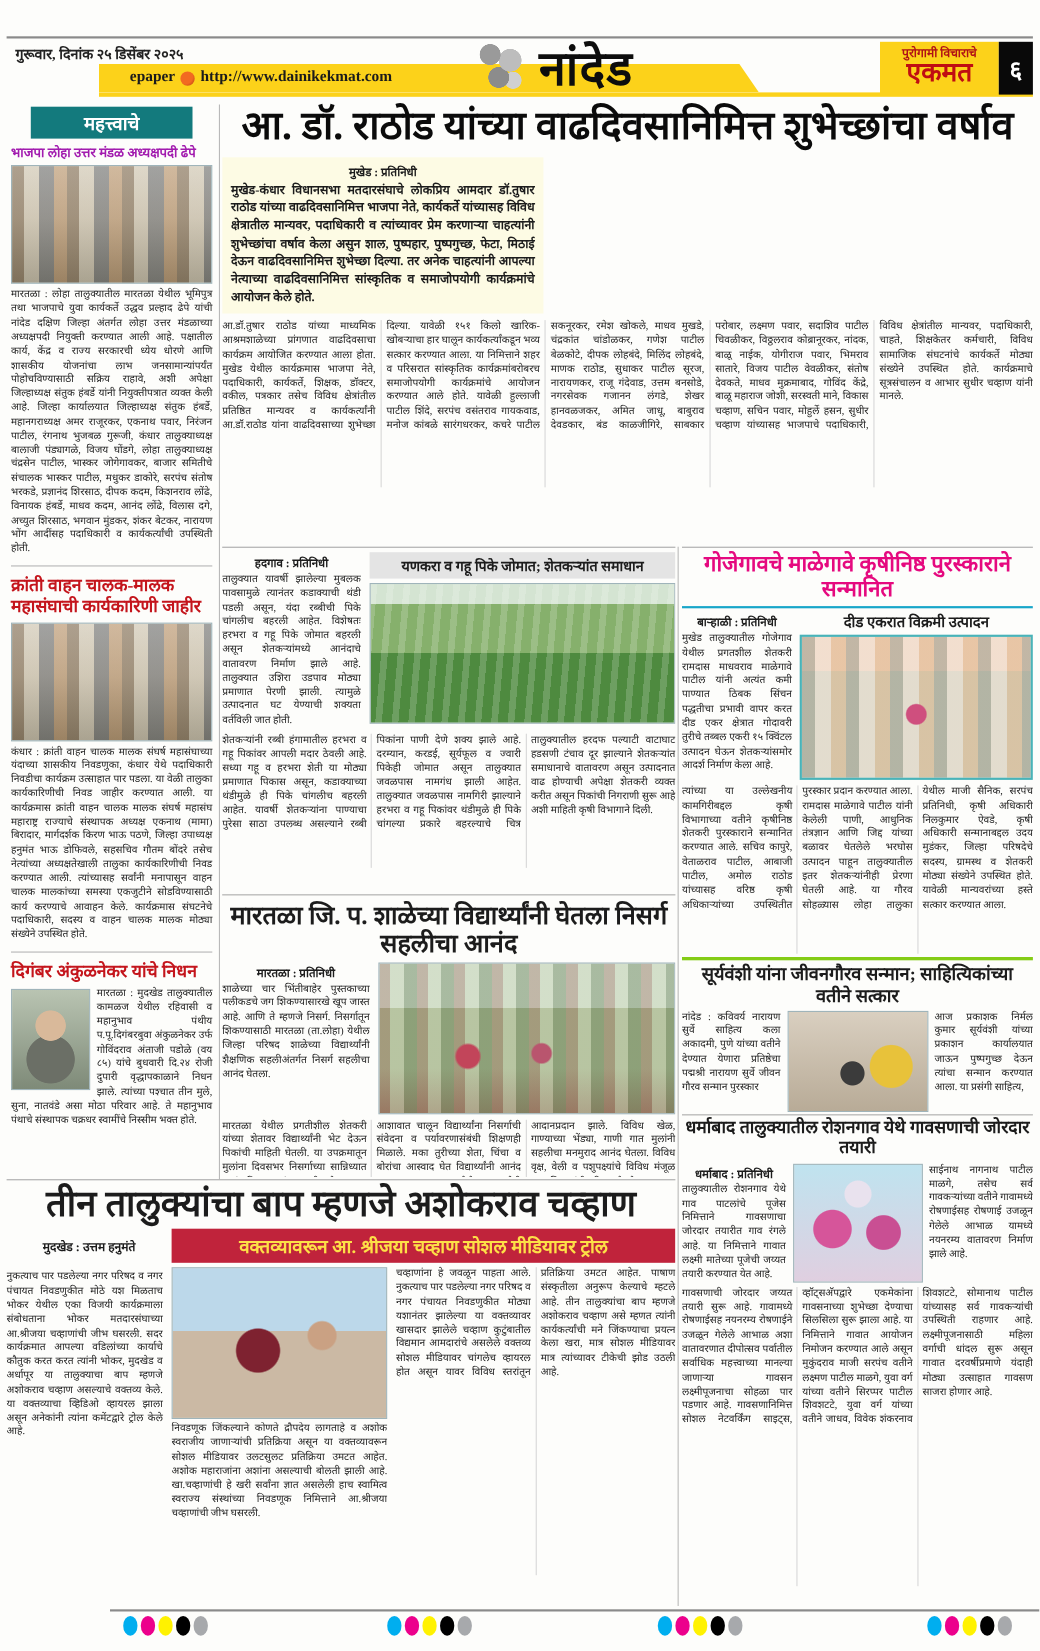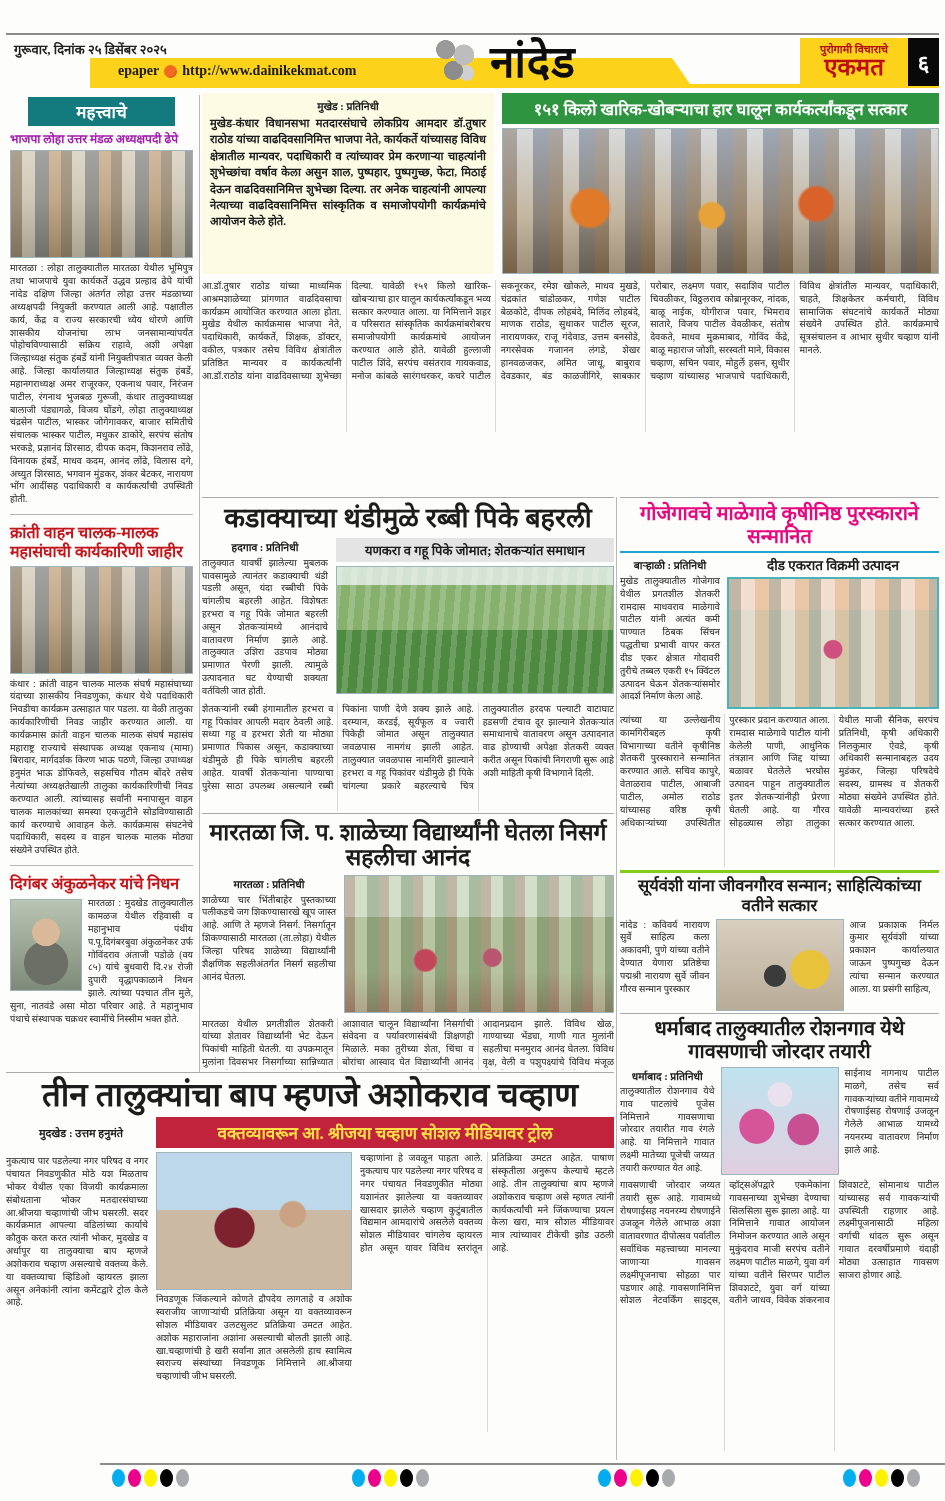--- a/index.html
+++ b/index.html
@@ -109,21 +109,21 @@
   
   #surya{left:620px;top:870px;width:319px;height:141px;border-top:3px solid #84cc16;padding-top:3px;}
   .hl-md{font-size:16.5px;font-weight:bold;text-align:center;line-height:1.2;margin:0 0 3px 0;}
   .surya-row{display:flex;gap:6px;}
   .surya-row .bodytxt{flex:1;margin:0;}
   .ph-surya{width:128px;height:92px;background-image:
       radial-gradient(circle at 74% 55%,#e8c23a 0 18%,transparent 19%),
       radial-gradient(circle at 46% 62%,#3b3b3b 0 12%,transparent 13%),
       linear-gradient(180deg,#d9cfc0,#b8ab97);}
   #dharma{left:620px;top:1013px;width:319px;height:448px;border-top:1px solid #aaa;padding-top:3px;}
-  .hl-lg2{font-size:20px;font-weight:bold;text-align:center;line-height:1.15;margin:0 0 4px 0;}
+  .hl-lg2{font-size:16px;font-weight:bold;text-align:center;line-height:1.15;margin:0 0 4px 0;}
   .dharma-row{display:flex;gap:6px;margin-bottom:4px;}
   .dharma-row .bodytxt{flex:1;margin:0;}
   .ph-gavsan{width:118px;height:108px;background-image:
       radial-gradient(circle at 30% 55%,#d6559a 0 17%,transparent 18%),
       radial-gradient(circle at 70% 58%,#c94f93 0 15%,transparent 16%),
       radial-gradient(circle at 50% 25%,#e9e2ee 0 12%,transparent 13%),
       linear-gradient(180deg,#bfe3ef,#e0cfe0);}
   
   #ashok{left:6px;top:1072px;width:608px;height:389px;border-top:1px solid #aaa;padding-top:4px;}
   .hl-xxl{font-size:33px;font-weight:bold;text-align:center;line-height:1.1;margin:0 0 4px 0;}
@@ -186,35 +186,31 @@
 
   <hr class="sb-sep">
   <h3 class="sb-hl-red">दिगंबर अंकुळनेकर यांचे निधन</h3>
   <div>
     <div class="photo portrait"></div>
     <p class="bodytxt">मारतळा : मुदखेड तालुक्यातील कामळज येथील रहिवासी व महानुभाव पंथीय प.पू.दिगंबरबुवा अंकुळनेकर उर्फ गोविंदराव अंताजी पडोळे (वय ८५) यांचे बुधवारी दि.२४ रोजी दुपारी वृद्धापकाळाने निधन झाले. त्यांच्या पश्चात तीन मुले, सुना, नातवंडे असा मोठा परिवार आहे. ते महानुभाव पंथाचे संस्थापक चक्रधर स्वामींचे निस्सीम भक्त होते.</p>
   </div>
 </aside>
 
 <section class="art" id="lead">
+  <h1 class="hl-xl">आ. डॉ. राठोड यांच्या वाढदिवसानिमित्त शुभेच्छांचा वर्षाव</h1>
   <div class="lead-row">
     <div class="introbox">
       <div class="byline">मुखेड : प्रतिनिधी</div>
       <p class="intro">मुखेड-कंधार विधानसभा मतदारसंघाचे लोकप्रिय आमदार डॉ.तुषार राठोड यांच्या वाढदिवसानिमित्त भाजपा नेते, कार्यकर्ते यांच्यासह विविध क्षेत्रातील मान्यवर, पदाधिकारी व त्यांच्यावर प्रेम करणाऱ्या चाहत्यांनी शुभेच्छांचा वर्षाव केला असुन शाल, पुष्पहार, पुष्पगुच्छ, फेटा, मिठाई देऊन वाढदिवसानिमित्त शुभेच्छा दिल्या. तर अनेक चाहत्यांनी आपल्या नेत्याच्या वाढदिवसानिमित्त सांस्कृतिक व समाजोपयोगी कार्यक्रमांचे आयोजन केले होते.</p>
     </div>
-    <div class="lead-right">
-      <div class="banner-green">१५१ किलो खारिक-खोबऱ्याचा हार घालून कार्यकर्त्यांकडून सत्कार</div>
-      <div class="photo ph-lead"></div>
-    </div>
   </div>
   <p class="bodytxt cols5" style="height:152px;margin-top:6px;">आ.डॉ.तुषार राठोड यांच्या माध्यमिक आश्रमशाळेच्या प्रांगणात वाढदिवसाचा कार्यक्रम आयोजित करण्यात आला होता. मुखेड येथील कार्यक्रमास भाजपा नेते, पदाधिकारी, कार्यकर्ते, शिक्षक, डॉक्टर, वकील, पत्रकार तसेच विविध क्षेत्रांतील प्रतिष्ठित मान्यवर व कार्यकर्त्यांनी आ.डॉ.राठोड यांना वाढदिवसाच्या शुभेच्छा दिल्या. यावेळी १५१ किलो खारिक-खोबऱ्याचा हार घालून कार्यकर्त्यांकडून भव्य सत्कार करण्यात आला. या निमित्ताने शहर व परिसरात सांस्कृतिक कार्यक्रमांबरोबरच समाजोपयोगी कार्यक्रमांचे आयोजन करण्यात आले होते. यावेळी हुल्लाजी पाटील शिंदे, सरपंच वसंतराव गायकवाड, मनोज कांबळे सारंगधरकर, कचरे पाटील सकनूरकर, रमेश खोकले, माधव मुखडे, चंद्रकांत चांडोळकर, गणेश पाटील बेळकोटे, दीपक लोहबंदे, मिलिंद लोहबंदे, माणक राठोड, सुधाकर पाटील सूरज, नारायणकर, राजू गंदेवाड, उत्तम बनसोडे, नगरसेवक गजानन लंगडे, शेखर हानवळजकर, अमित जाधू, बाबुराव देवडकार, बंड काळजीगिरे, साबकार परोबार, लक्ष्मण पवार, सदाशिव पाटील चिवळीकर, विठ्ठलराव कोब्रानूरकर, नांदक, बाळू नाईक, योगीराज पवार, भिमराव सातारे, विजय पाटील वेवळीकर, संतोष देवकते, माधव मुक्रमाबाद, गोविंद केंद्रे, बाळू महाराज जोशी, सरस्वती माने, विकास चव्हाण, सचिन पवार, मोहुर्ले हसन, सुधीर चव्हाण यांच्यासह भाजपाचे पदाधिकारी, विविध क्षेत्रांतील मान्यवर, पदाधिकारी, चाहते, शिक्षकेतर कर्मचारी, विविध सामाजिक संघटनांचे कार्यकर्ते मोठ्या संख्येने उपस्थित होते. कार्यक्रमाचे सूत्रसंचालन व आभार सुधीर चव्हाण यांनी मानले.</p>
 </section>
 
 <section class="art" id="rabbi">
-  <h2 class="hl-lg">कडाक्याच्या थंडीमुळे रब्बी पिके बहरली</h2>
   <div class="rabbi-row">
     <div class="rabbi-left">
       <div class="byline">हदगाव : प्रतिनिधी</div>
       <p class="bodytxt">तालुक्यात यावर्षी झालेल्या मुबलक पावसामुळे त्यानंतर कडाक्याची थंडी पडली असून, यंदा रब्बीची पिके चांगलीच बहरली आहेत. विशेषतः हरभरा व गहू पिके जोमात बहरली असून शेतकऱ्यांमध्ये आनंदाचे वातावरण निर्माण झाले आहे. तालुक्यात उशिरा उडपाव मोठ्या प्रमाणात पेरणी झाली. त्यामुळे उत्पादनात घट येण्याची शक्यता वर्तविली जात होती.</p>
     </div>
     <div class="rabbi-right">
       <div class="subhead-gray">यणकरा व गहू पिके जोमात; शेतकऱ्यांत समाधान</div>
       <div class="photo ph-field"></div>
     </div>
   </div>

